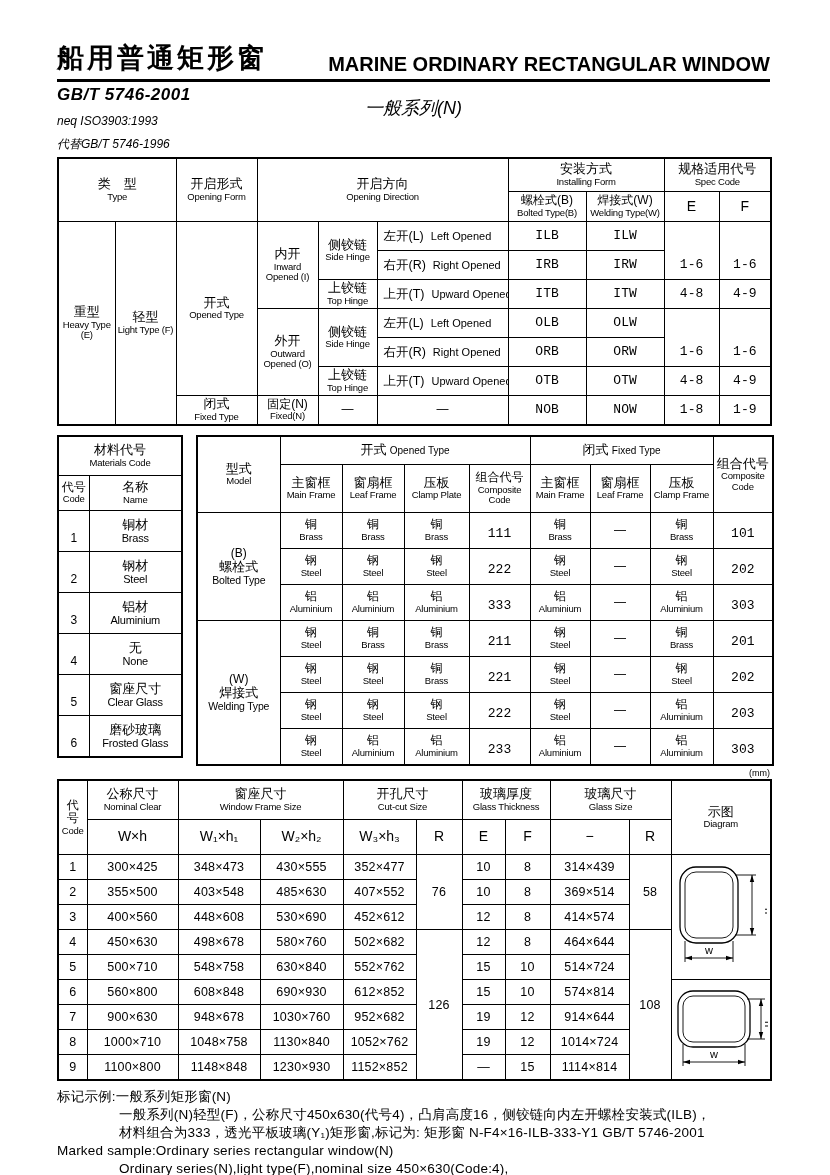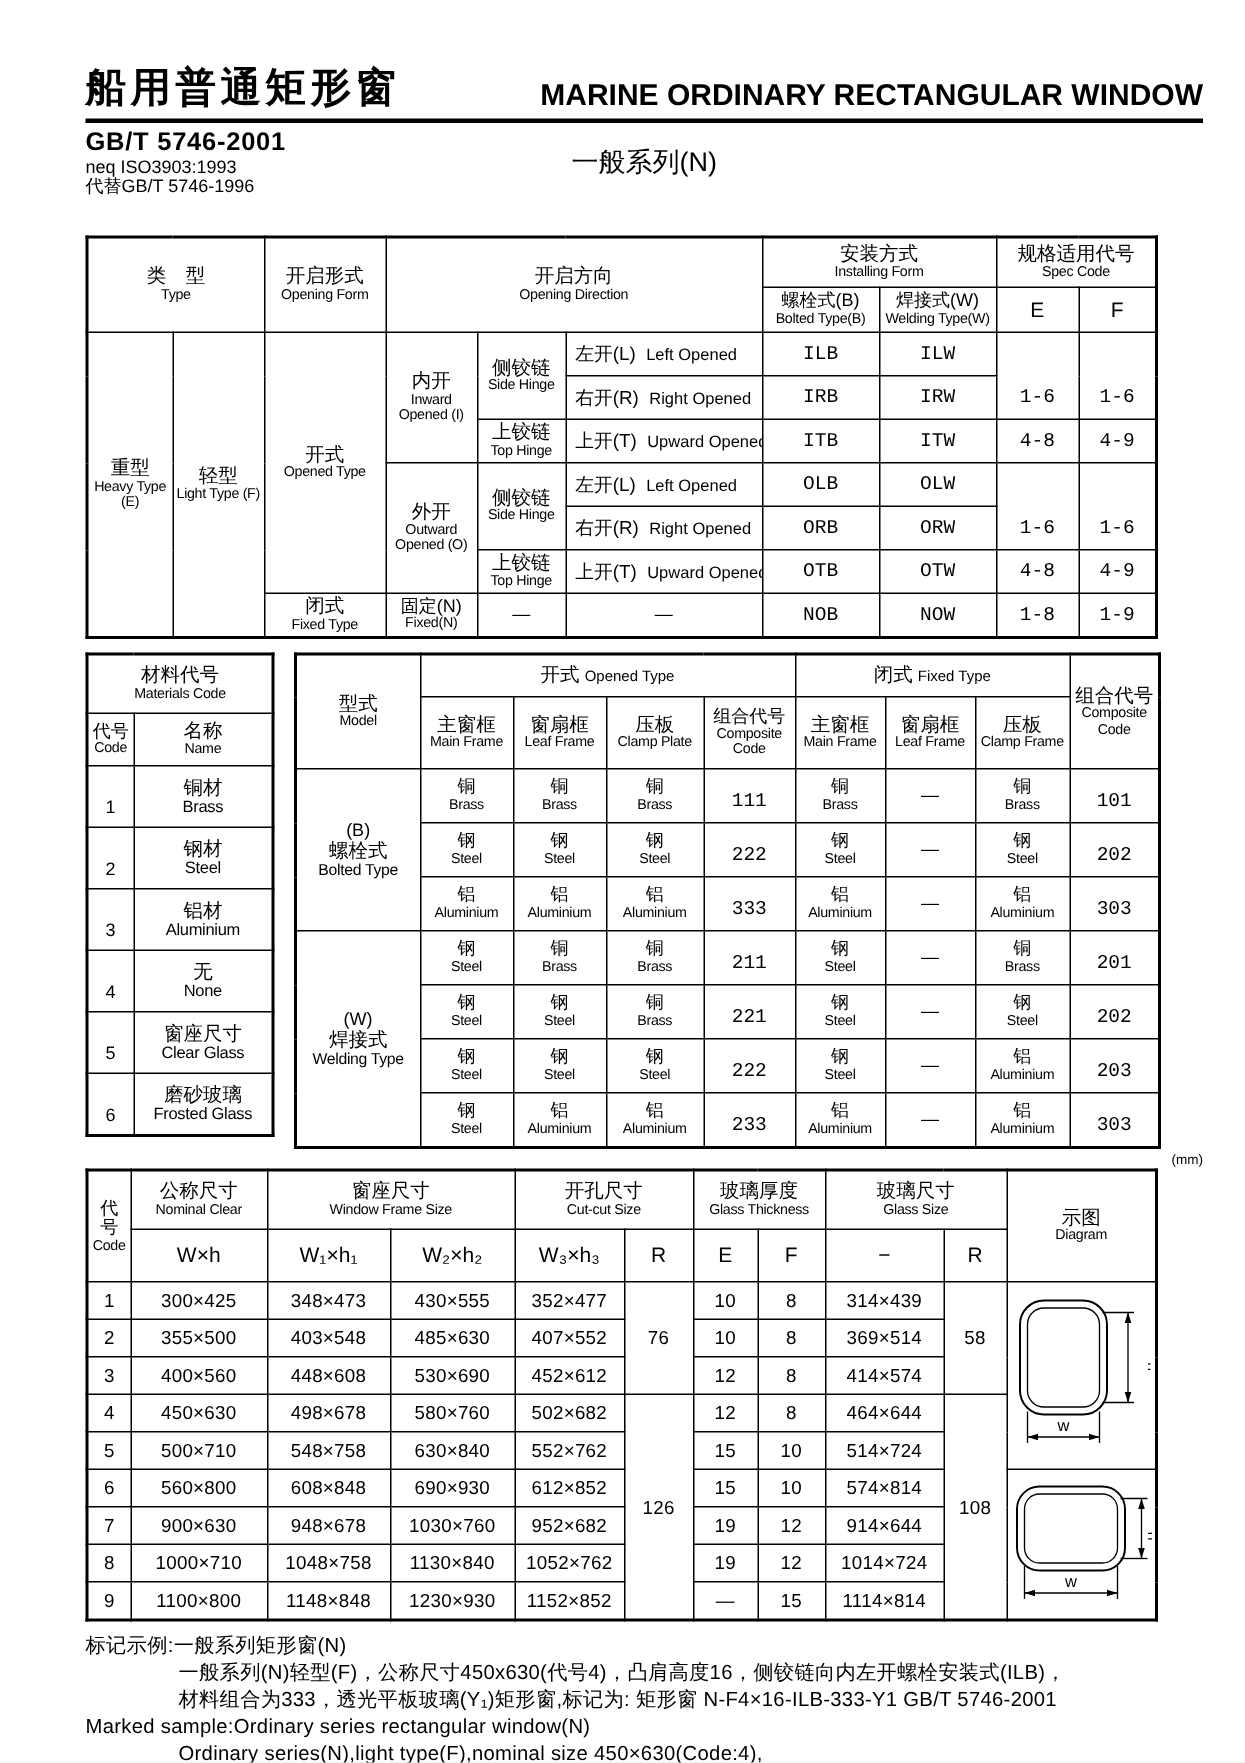--- a/index.html
+++ b/index.html
@@ -1,30 +1,30 @@
 <!DOCTYPE html>
 <html><head>
 <meta charset="utf-8">
 <style>
   html,body { margin:0; padding:0; background:#e8e8e8; }
   .page {
     width:830px; height:1175px; margin:0 auto; background:#ffffff;
     font-family:"Liberation Sans", sans-serif; color:#000;
     position:relative; box-sizing:border-box;
-    padding:40px 28px 0 57px;
+    padding:40px 60px 0 57px;
   }
   
   .titlebar { display:flex; justify-content:space-between; align-items:flex-end; }
   .title-zh { font-size:27px; font-weight:bold; letter-spacing:3px; }
   .title-en { font-size:20px; font-weight:bold; letter-spacing:0px;text-align:right; }
   .thickrule { border-bottom:3px solid #000; margin-top:3px; }
-  .subhead { position:relative; height:62px; margin-top:3px; }
+  .subhead { position:relative; height:62px; margin-top:3px;font-style:italic; }
   .stdblock { position:absolute; left:0; top:0; line-height:1.15; }
   .std-main { font-size:17px; font-weight:bold; letter-spacing:0.5px; }
-  .std-sm  { font-size:12px; }
+  .std-sm  { font-size:12px;margin-top:10px; }
   .series  { position:absolute; left:0; right:0; top:12px; text-align:center; line-height:1.25; }
   .series-zh { font-size:18px; }
   .series-en { font-size:12px; }
 
   
   table { border-collapse:collapse; table-layout:fixed; }
   td {
     border:1px solid #000; text-align:center; vertical-align:middle;
     padding:1px 2px; line-height:1.12; font-size:12px; overflow:hidden;
   }

